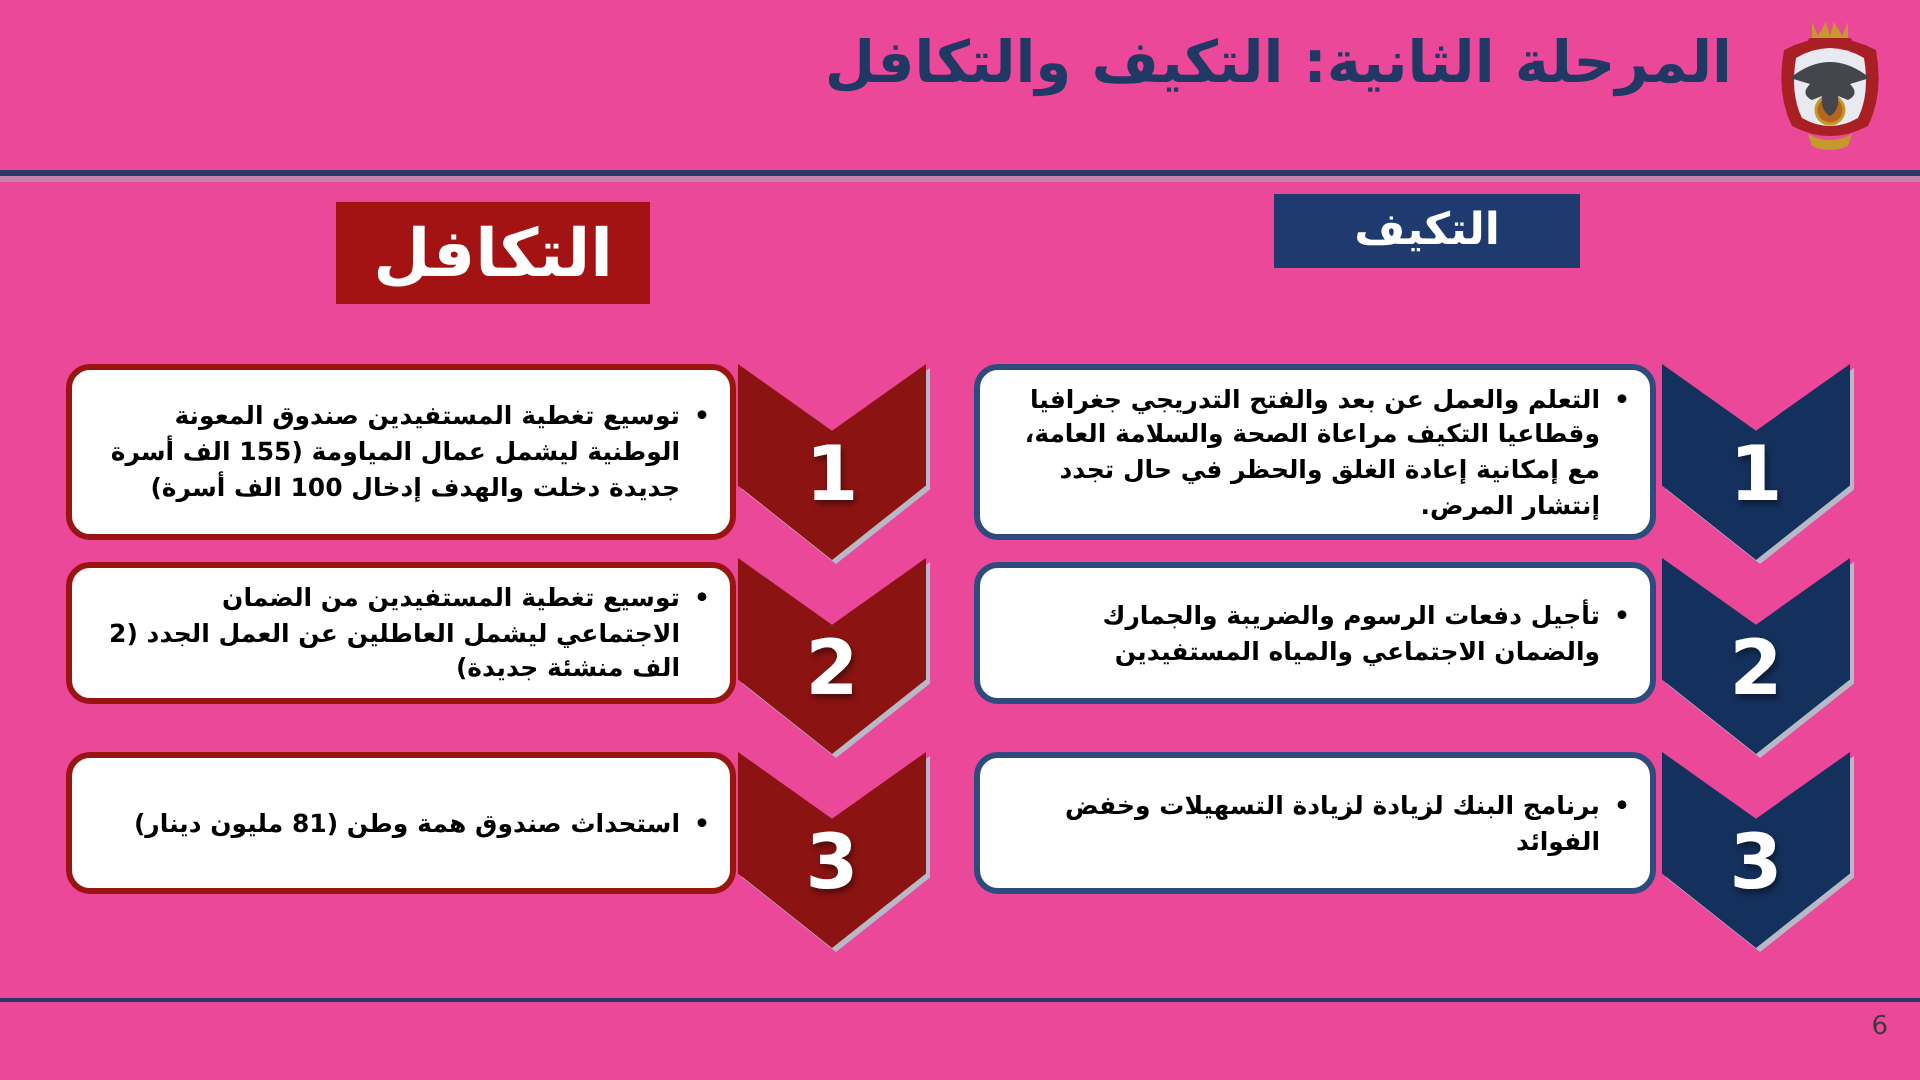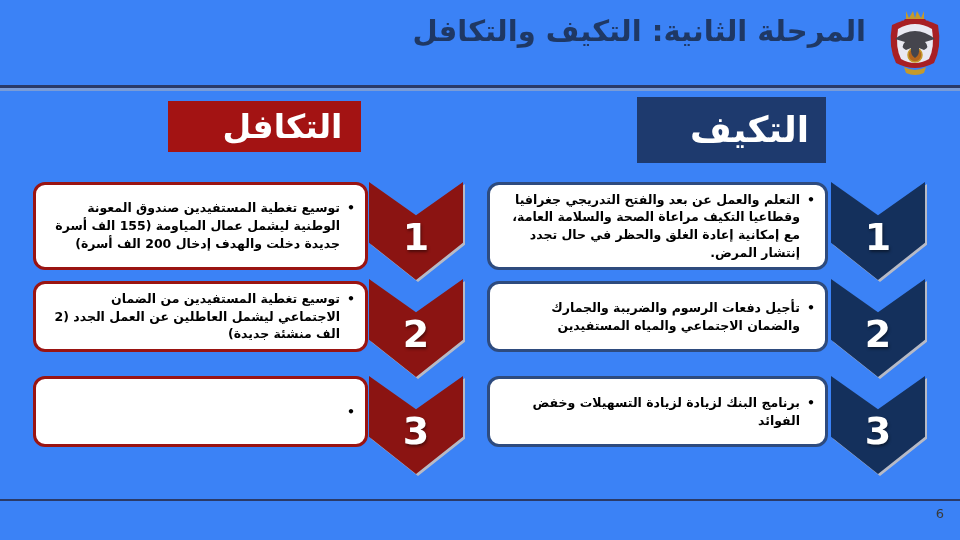--- a/index.html
+++ b/index.html
@@ -1,29 +1,29 @@
 <!DOCTYPE html>
 <html lang="ar"><head>
 <meta charset="utf-8">
 <style>
   html,body{margin:0;padding:0;background:#fff;}
-  .slide{position:relative;width:960px;height:540px;background:#3b82f6;overflow:hidden;
+  .slide{position:relative;width:960px;height:540px;background:#ec4899;overflow:hidden;
          font-family:"DejaVu Sans",sans-serif;}
 
   
   .title{position:absolute;top:14px;right:94px;color:#1f3864;font-size:29px;font-weight:bold;
          direction:rtl;white-space:nowrap;}
   .logo{position:absolute;top:5px;right:14px;width:62px;height:78px;}
   .rule-top{position:absolute;top:85px;left:0;width:960px;height:3px;background:#2a3a68;
             box-shadow:0 3px 0 rgba(175,178,190,.55);}
 
   
   .section-hdr{position:absolute;color:#fff;font-weight:bold;display:flex;align-items:center;
-               justify-content:center;direction:rtl;line-height:1;padding-left:36px;}
-  .hdr-blue{left:637px;top:97px;width:153px;height:66px;background:#1e3a6e;font-size:36px;}
+               justify-content:center;direction:rtl;line-height:1;}
+  .hdr-blue{left:637px;top:97px;width:153px;height:37px;background:#1e3a6e;font-size:22px;}
   .hdr-red{left:168px;top:101px;width:157px;height:51px;background:#a31313;font-size:33px;}
 
   
   .box{position:absolute;background:#fff;border-radius:12px;display:flex;align-items:center;
        box-sizing:border-box;padding:4px 10px;}
   .box.blue{border:3px solid #2e4b7e;left:487px;width:341px;}
   .box.red{border:3px solid #9a1412;left:33px;width:335px;}
   .b1{top:182px;height:88px}
   .b2{top:281px;height:71px}
   .b3{top:376px;height:71px}
@@ -101,32 +101,33 @@
   <div class="chev blue c3">
     <svg viewBox="0 0 100 100" preserveAspectRatio="none">
         <polygon points="0,0 50,34 100,0 100,62 50,100 0,62"></polygon>
       </svg>
     <div class="num">3</div>
   </div>
 
   <div class="box red b1">
     <div class="li">
         <span class="bullet">•</span>
-      <span class="txt">توسيع تغطية المستفيدين صندوق المعونة الوطنية ليشمل عمال المياومة (155 الف أسرة جديدة دخلت والهدف إدخال 200 الف أسرة)</span>
+      <span class="txt">توسيع تغطية المستفيدين صندوق المعونة الوطنية ليشمل عمال المياومة (155 الف أسرة جديدة دخلت والهدف إدخال 100 الف أسرة)</span>
       </div>
   </div>
   <div class="box red b2">
     <div class="li">
         <span class="bullet">•</span>
       <span class="txt">توسيع تغطية المستفيدين من الضمان الاجتماعي ليشمل العاطلين عن العمل الجدد (2 الف منشئة جديدة)</span>
       </div>
   </div>
   <div class="box red b3">
     <div class="li">
         <span class="bullet">•</span>
+      <span class="txt">استحداث صندوق همة وطن (81 مليون دينار)</span>
       </div>
   </div>
 
   <div class="chev red c1">
     <svg viewBox="0 0 100 100" preserveAspectRatio="none">
         <polygon points="0,0 50,34 100,0 100,62 50,100 0,62"></polygon>
       </svg>
     <div class="num">1</div>
   </div>
   <div class="chev red c2">

